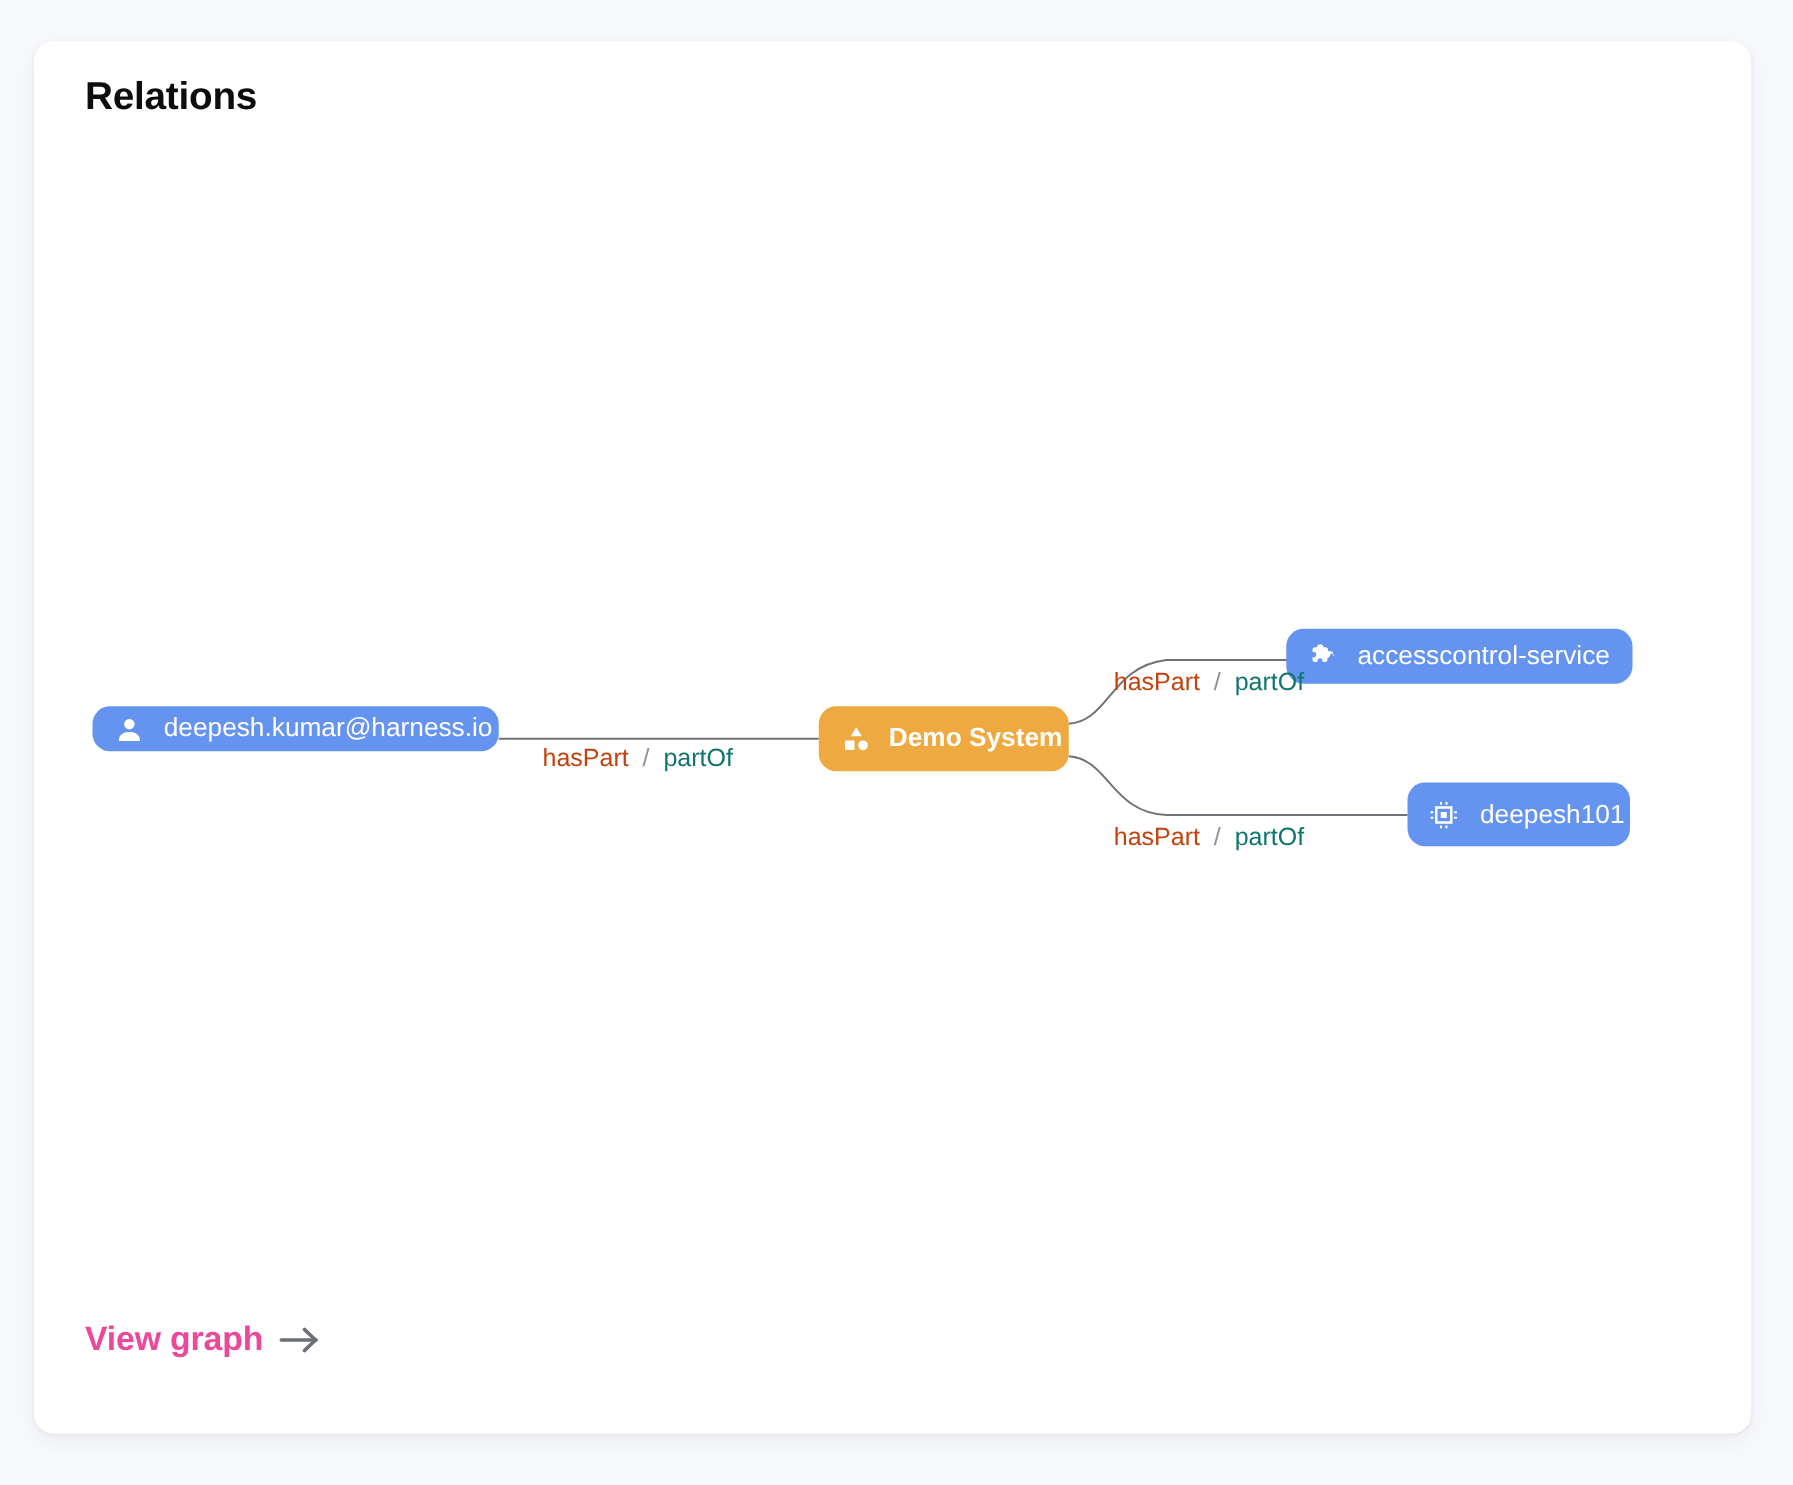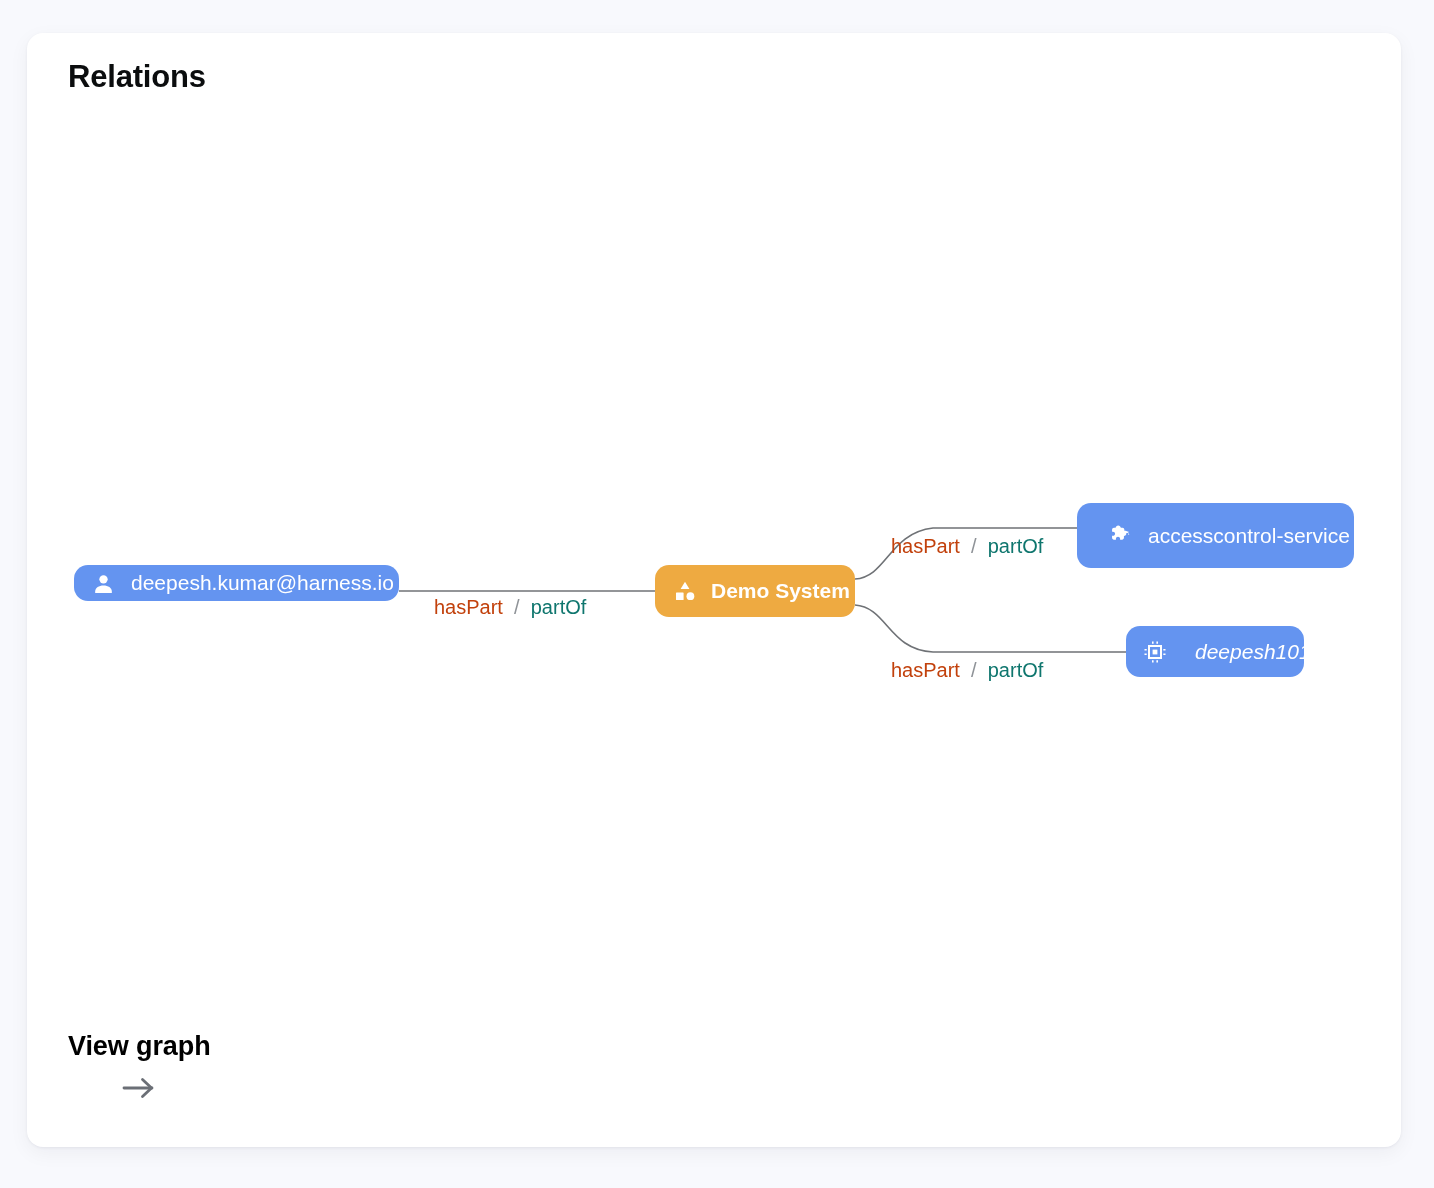--- a/index.html
+++ b/index.html
@@ -91,63 +91,62 @@
 
   #node-system {
     left: 628px; top: 532px;
     width: 200px; height: 52px;
     padding-left: 18px;
     align-items: center;
   }
   #node-system .node-label { margin-left: 14px; }
 
   #node-component {
-    left: 1050px; top: 470px;
-    width: 277px; height: 65px;
-    padding-left: 31px;
+    left: 1002px; top: 470px;
+    width: 277px; height: 44px;
+    padding-left: 17px;
   }
   #node-component .node-label { margin-left: 15px; }
 
   #node-resource {
     left: 1099px; top: 593px;
     width: 178px; height: 51px;
     padding-left: 17px;
   }
-  #node-resource .node-label { margin-left: 28px; font-style: italic; }
+  #node-resource .node-label { margin-left: 17px; }
 
   
   .edge-label {
     position: absolute;
     font-size: 20px;
     white-space: nowrap;
     line-height: 1;
   }
   .edge-label .rel-forward { color: #c2410c; }
   .edge-label .rel-sep { color: #8f9398; }
   .edge-label .rel-reverse { color: #0f766e; }
 
   #edge-label-owner    { left: 407px; top: 564px; }
   #edge-label-haspart-1 { left: 864px; top: 503px; }
   #edge-label-haspart-2 { left: 864px; top: 627px; }
 
   
   #view-graph-link {
     position: absolute;
     left: 41px;
-    top: 998px;
+    top: 1023px;
     display: flex;
     align-items: center;
     gap: 12px;
     font-size: 27px;
     font-weight: 700;
-    color: #000000;
+    color: #ec4899;
     letter-spacing: -0.1px;
     cursor: pointer;
     white-space: nowrap;
-    flex-direction: column;
   }
   #view-graph-link .arrow-icon svg { display: block; }
 </style>
 </head>
 <body>
 
 <div id="relations-card">
 
   <div id="card-title">Relations</div>
 

